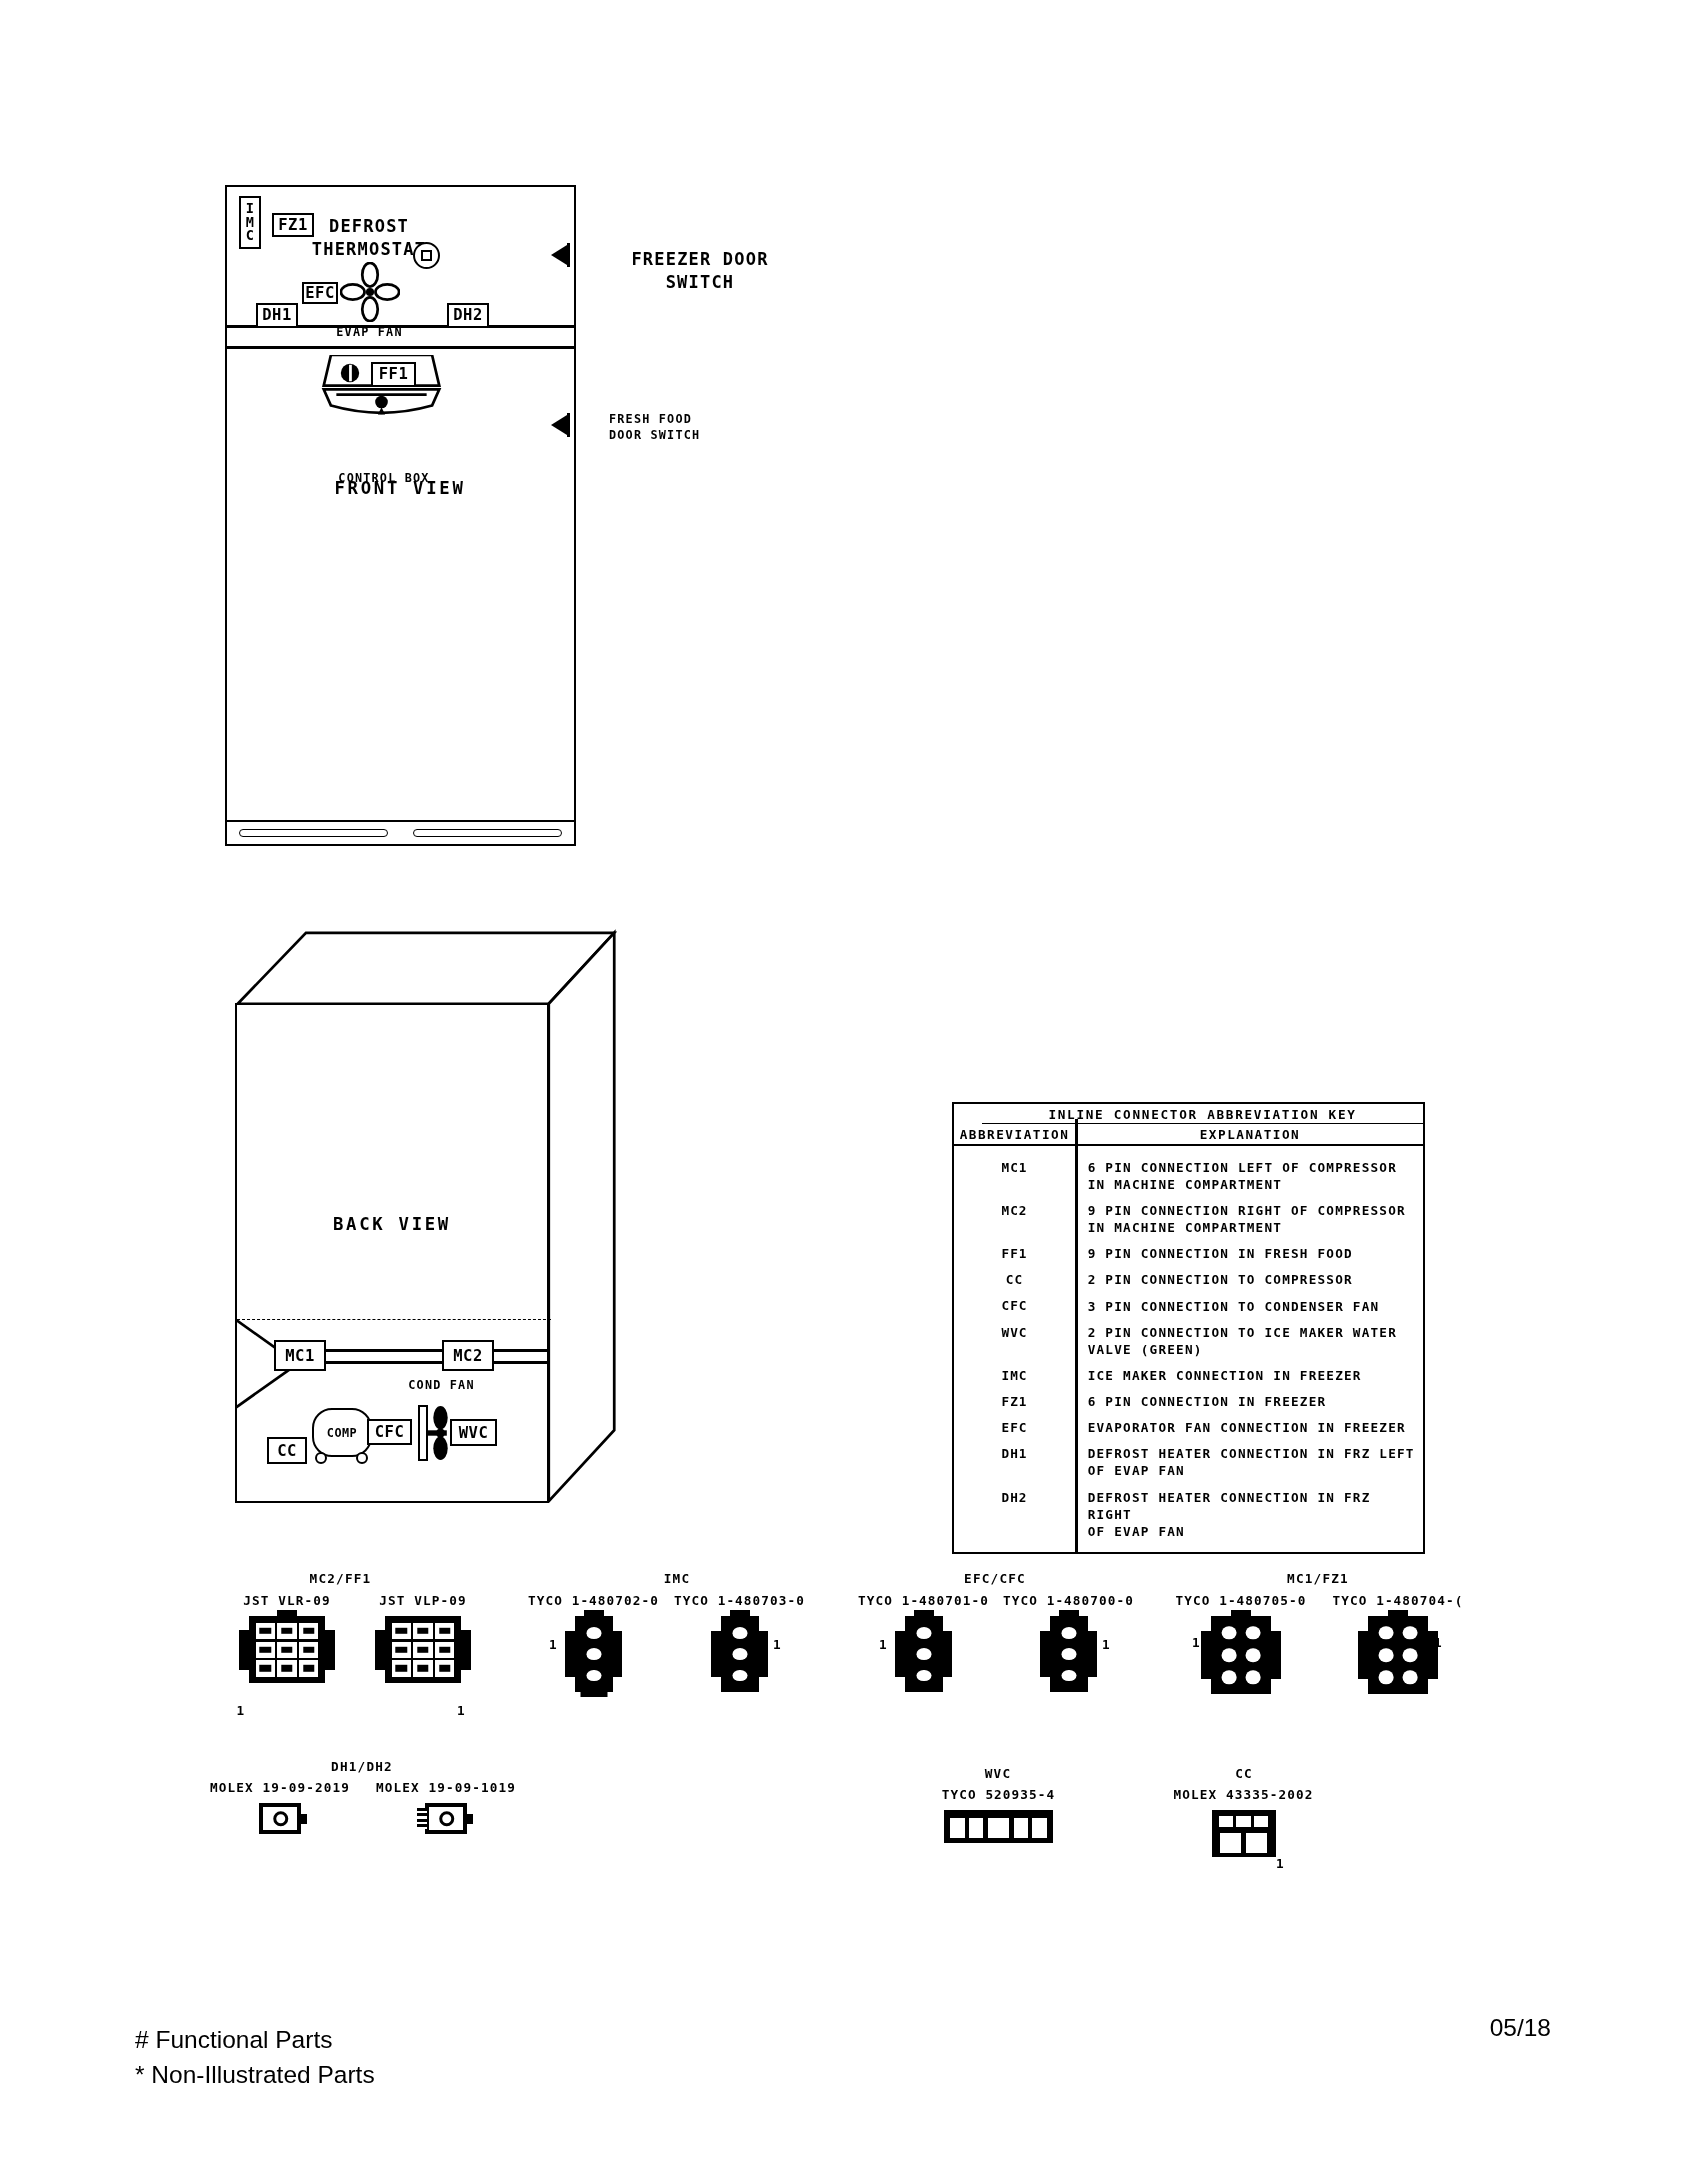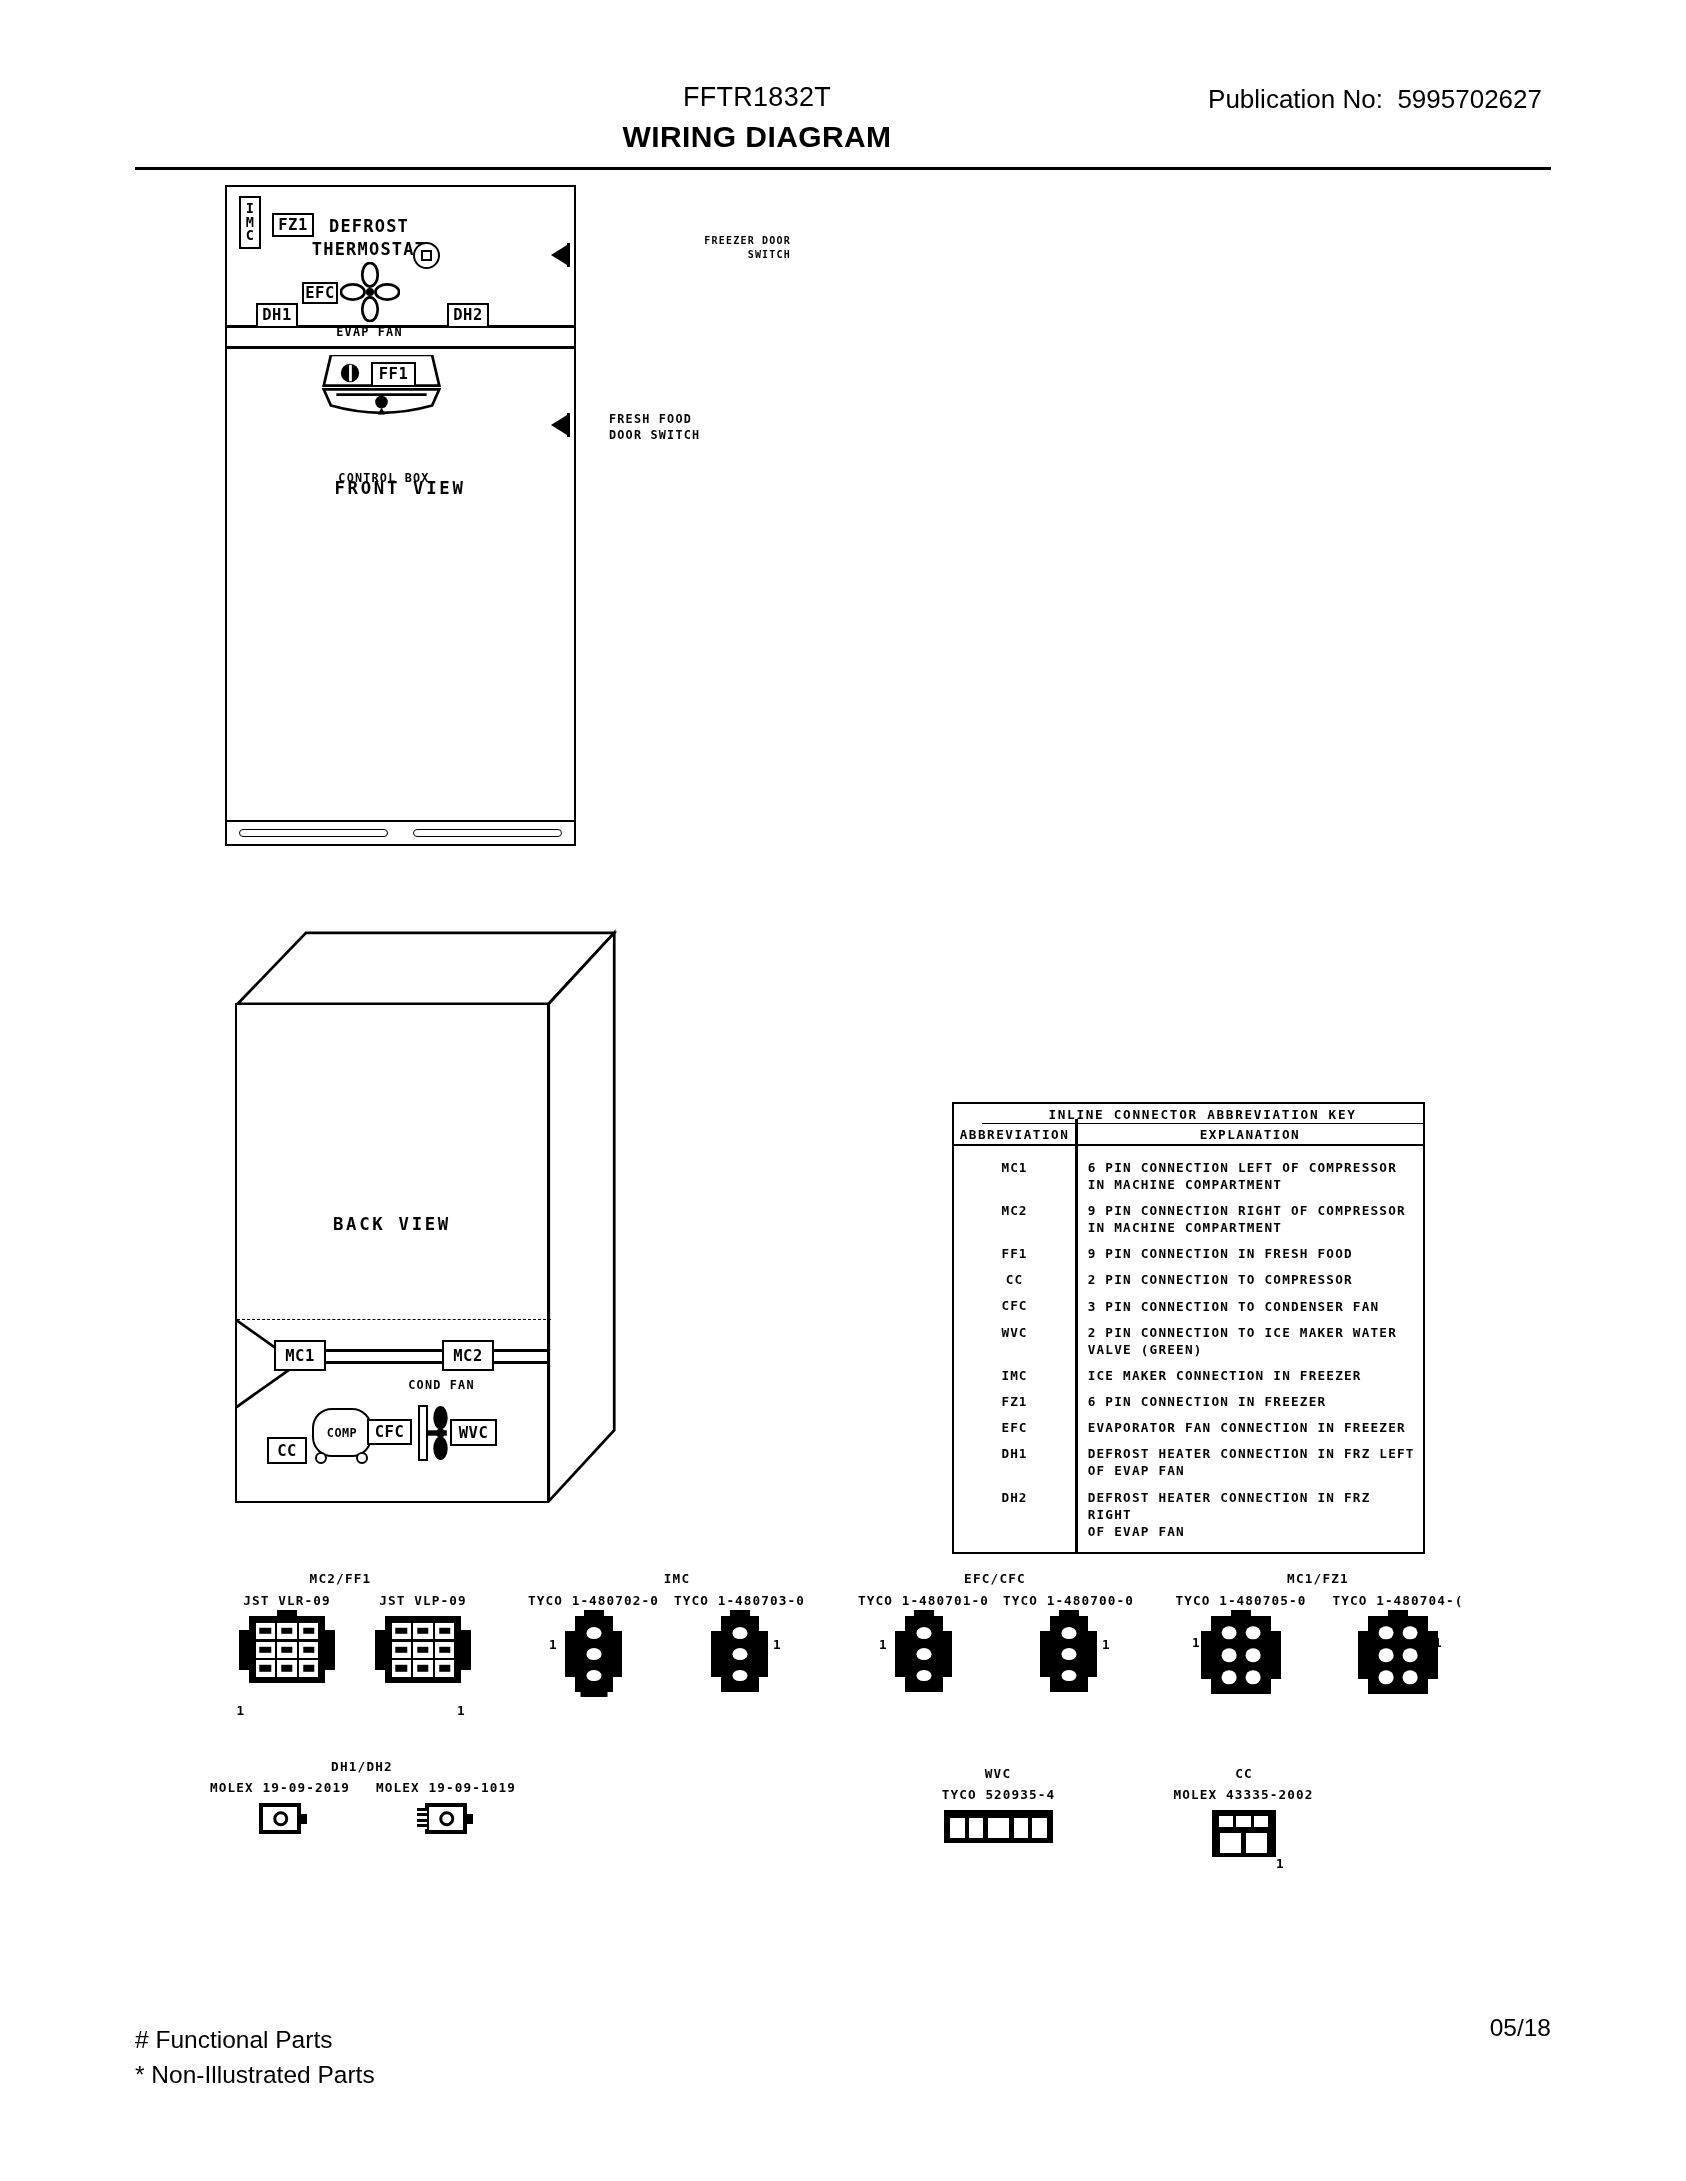--- a/index.html
+++ b/index.html
@@ -525,26 +525,20 @@
     right: 135px;
     top: 0;
     font-size: 24.5px;
   }
 </style>
 </head>
 <body>
 
 <div class="page">
 
-  <div class="header">
-    <div class="hdr-model"><span class="hdr-model-inner">FFTR1832T</span></div>
-    <div class="hdr-pub">Publication No:  5995702627</div>
-    <div class="hdr-title"><span class="hdr-title-inner">WIRING DIAGRAM</span></div>
-    <div class="hdr-rule"></div>
-  </div>
 
   <div class="frontview">
     <div class="fv-body">
       <div class="fv-divider fv-div1"></div>
       <div class="fv-divider fv-div2"></div>
 
       <div class="imc-box">
         <span>I</span>
         <span>M</span>
         <span>C</span>
@@ -595,21 +589,21 @@
       <div class="doorswitch" style="left:324px; top:228px;"></div>
 
       <div class="plaintext" style="left:55px; top:291px; width:236px; font-size:17.3px; letter-spacing:2.7px;">FRONT VIEW</div>
     </div>
 
     <div class="fv-base">
       <div class="fv-foot"></div>
       <div class="fv-foot"></div>
     </div>
 
-    <div class="plaintext" style="left:384px; top:49px; width:182px; font-size:10px; line-height:1.35; text-align:right;">FREEZER DOOR
+    <div class="plaintext" style="left:384px; top:63px; width:182px; font-size:17px; line-height:1.35; text-align:center;">FREEZER DOOR
 SWITCH</div>
     <div class="plaintext" style="left:384px; top:227px; width:182px; font-size:11.8px; line-height:1.35; text-align:left;">FRESH FOOD
 DOOR SWITCH</div>
   </div>
 
   <div class="backview">
 
     <svg style="position:absolute; left:0; top:0;" width="382" height="582" viewBox="0 0 420 640">
       <path d="M3 91 L78 13 L417 13 L345 91 Z" fill="#fff" stroke="#000" stroke-width="3"></path>
       <path d="M345 91 L417 13 L417 560 L345 638 Z" fill="#fff" stroke="#000" stroke-width="3"></path>

